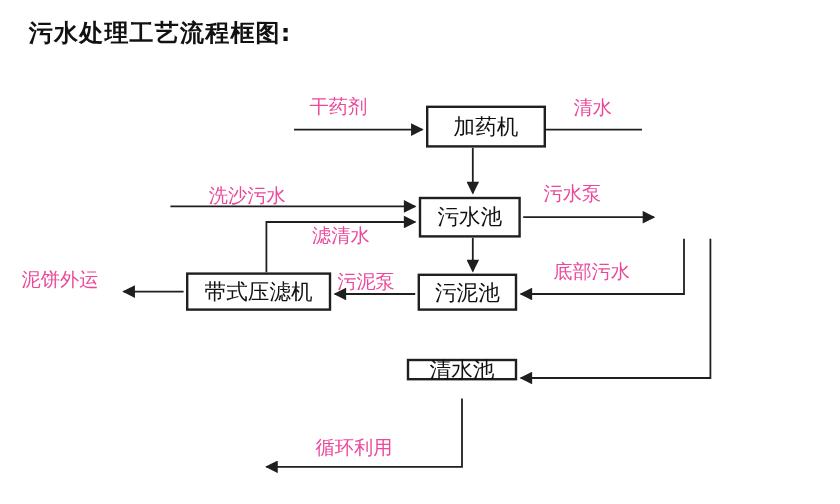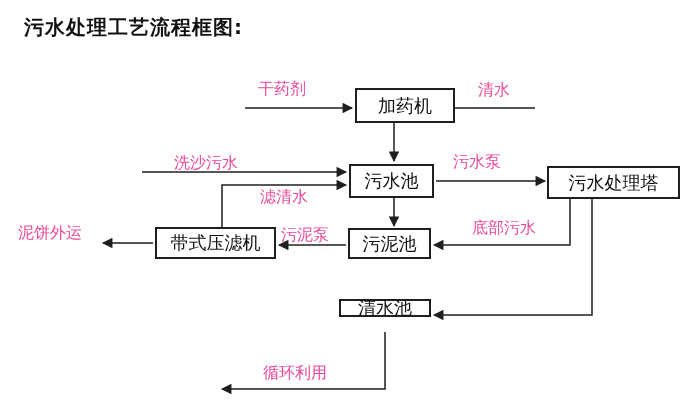--- a/index.html
+++ b/index.html
@@ -61,21 +61,21 @@
     z-index: 3;
     white-space: nowrap;
     line-height: 1;
   }
   .lbl-dry      { left: 258px; top:  81px; }
   .lbl-clean    { left: 478px; top:  82px; }
   .lbl-sand     { left: 174px; top: 155px; }
   .lbl-swpump   { left: 453px; top: 154px; }
   .lbl-filtered { left: 260px; top: 189px; }
   .lbl-slpump   { left: 281px; top: 227px; }
-  .lbl-bottom   { left: 472px; top: 220px; }
+  .lbl-bottom   { left: 461px; top: 220px; font-family: Liberation Mono, monospace; }
   .lbl-mudcake  { left:  18px; top: 225px; text-align: center; }
   .lbl-recycle  { left: 263px; top: 365px; }
 </style>
 </head>
 <body>
 
 <div class="canvas">
 
   <div class="page-title">污水处理工艺流程框图:</div>
 
@@ -100,23 +100,20 @@
       <path d="M385,332 V389 H222" marker-end="url(#ah)"></path>
     </g>
   </svg>
 
   <div class="node node-dosing">
     <span>加药机</span>
   </div>
   <div class="node node-sewage">
     <span>污水池</span>
   </div>
-  <div class="node node-tower">
-    <span>污水处理塔</span>
-  </div>
   <div class="node node-sludge">
     <span>污泥池</span>
   </div>
   <div class="node node-belt">
     <span>带式压滤机</span>
   </div>
   <div class="node node-clean">
     <span>清水池</span>
   </div>
 

